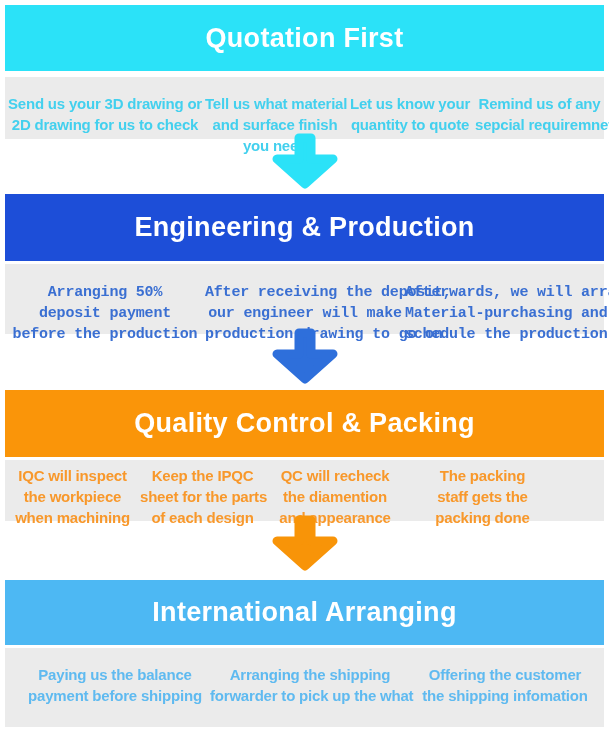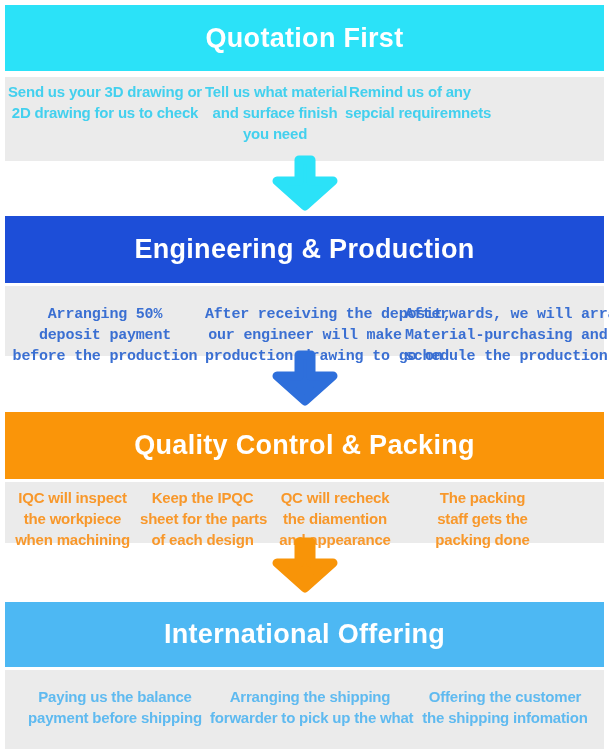--- a/index.html
+++ b/index.html
@@ -37,21 +37,21 @@
     white-space: pre;
     letter-spacing: -0.2px;
     justify-self: center;
     width: 100%;
   }
   .arrowzone { position: relative; }
   .arrow-svg { display: block; margin: -6px auto 0 auto; }
 
   
   .s1 .titlebar { background: #2BE2F8; height: 66px; margin-bottom: 6px; }
-  .s1 .band { height: 84px; padding-top: 4px; grid-template-columns: 200px 140px 130px 129px; }
+  .s1 .band { height: 62px; padding-top: 16px; grid-template-columns: 200px 140px 130px 129px; }
   .s1 .step { color: #43D0EE; }
   .arrow-cyan { color: #2BE2F8; }
   .zone1 { height: 61px; }
 
   
   .s2 .titlebar { background: #1d4ed8; height: 67px; margin-bottom: 3px; }
   .s2 .band { height: 70px; padding-top: 18px; grid-template-columns: 200px 200px 199px; font-family: Liberation Mono, monospace; }
   .s2 .step { color: #3A6FD2; }
   .arrow-blue { color: #2E6FDB; }
   .zone2 { height: 62px; }
@@ -76,20 +76,22 @@
   <div class="section s1">
     <div class="titlebar">
       <span>Quotation First</span>
     </div>
     <div class="band">
       <div class="step">Send us your 3D drawing or
 2D drawing for us to check</div>
       <div class="step">Tell us what material
 and surface finish
 you need</div>
+      <div class="step">Let us know your
+quantity to quote</div>
       <div class="step">Remind us of any
 sepcial requiremnets</div>
     </div>
   </div>
   <div class="arrowzone zone1">
     <svg class="arrow-svg arrow-cyan" width="76" height="56" viewBox="0 0 76 56">
       <path d="M32,5 L44,5 L44,26 L66,26 L38,51 L10,26 L32,26 Z" fill="currentColor" stroke="currentColor" stroke-width="9" stroke-linejoin="round"></path>
     </svg>
   </div>
 
@@ -135,21 +137,21 @@
     </div>
   </div>
   <div class="arrowzone zone3">
     <svg class="arrow-svg arrow-orange" width="76" height="56" viewBox="0 0 76 56">
       <path d="M32,5 L44,5 L44,26 L66,26 L38,51 L10,26 L32,26 Z" fill="currentColor" stroke="currentColor" stroke-width="9" stroke-linejoin="round"></path>
     </svg>
   </div>
 
   <div class="section s4">
     <div class="titlebar">
-      <span>International Offering</span>
+      <span>International Arranging</span>
     </div>
     <div class="band">
       <div class="step">Paying us the balance
 payment before shipping</div>
       <div class="step">Arranging the shipping
 forwarder to pick up the what</div>
       <div class="step">Offering the customer
 the shipping infomation</div>
     </div>
   </div>

